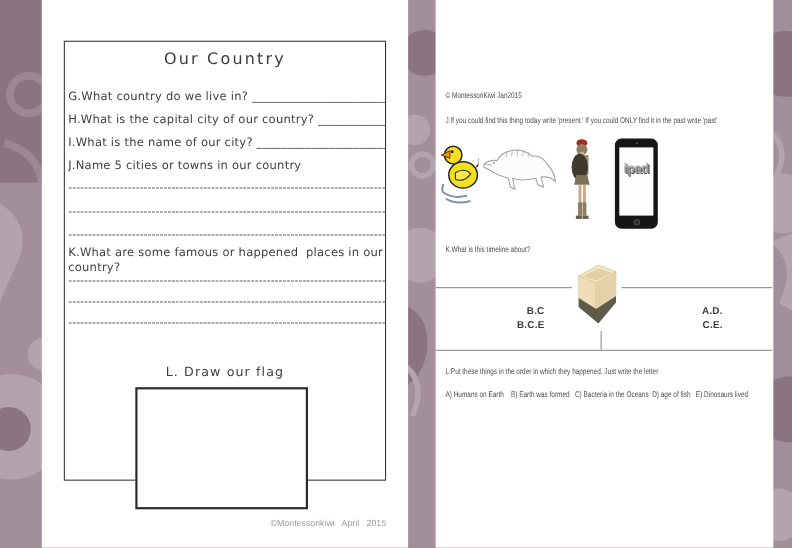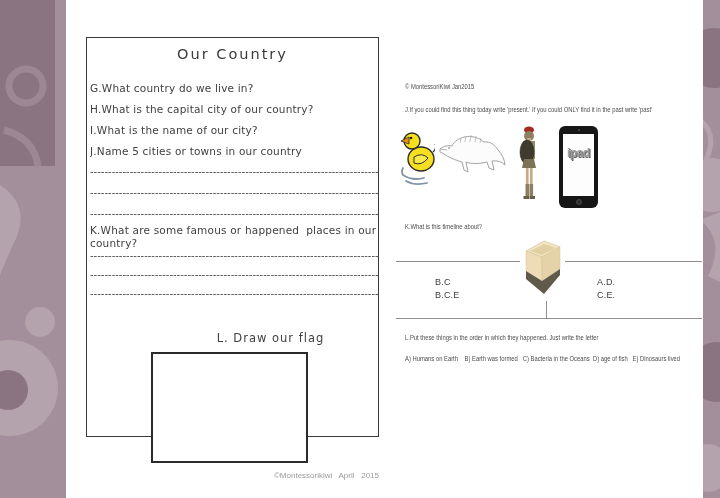--- a/index.html
+++ b/index.html
@@ -1,51 +1,51 @@
 <!DOCTYPE html>
 <html><head>
 <meta charset="utf-8">
 <style>
   html,body{margin:0;padding:0;background:#a28f9b;}
   .stage{position:relative;width:720px;height:498px;overflow:hidden;
          font-family:"Liberation Sans",sans-serif;}
   .bg-svg{position:absolute;left:0;top:0;}
 
   .page{position:absolute;top:0;height:498px;background:#ffffff;}
-  .left-page{left:38px;width:333px;margin-left:28px;}
+  .left-page{left:38px;width:333px;}
   .right-page{left:396px;width:307px;}
 
   
   .outer-box{position:absolute;left:20px;top:37px;width:293px;height:400px;
              border:1.5px solid #3a3a3a;background:#fff;box-sizing:border-box;}
   .lp-text{position:absolute;color:#3f3f3f;font-family:"DejaVu Sans",sans-serif;
            font-size:10.5px;letter-spacing:.2px;white-space:nowrap;overflow:hidden;}
   .lp-title{position:absolute;left:20px;top:46px;width:293px;text-align:center;
             font-family:"DejaVu Sans",sans-serif;font-size:14.5px;letter-spacing:2px;
             color:#3b3b3b;}
   .lp-q{left:24px;width:288px;}
   .lp-dash{left:24px;width:288px;font-size:10px;letter-spacing:0;color:#4a4a4a;}
   .lp-k{position:absolute;left:24px;top:224px;width:288px;color:#3f3f3f;
         font-family:"DejaVu Sans",sans-serif;font-size:10.5px;letter-spacing:.2px;
         white-space:pre-wrap;line-height:1.25;}
   .flag-label{position:absolute;left:20px;top:331px;width:293px;text-align:center;
               font-family:"DejaVu Sans",sans-serif;font-size:11.5px;letter-spacing:1px;
-              color:#3f3f3f;padding-left:38px;}
+              color:#3f3f3f;}
   .flag-box{position:absolute;left:85px;top:352px;width:157px;height:111px;
             background:#fff;border:2px solid #2b2b2b;box-sizing:border-box;z-index:3;}
   .lp-footer{position:absolute;left:20px;top:471px;width:293px;text-align:right;
              font-size:8px;color:#9a9a9a;white-space:pre;}
 
   
   .rp-text{position:absolute;color:#4d4d4d;font-size:7.5px;white-space:pre;
            transform:scaleX(.78);transform-origin:0 0;}
   .tl-line{position:absolute;left:0;width:306px;height:0;border-top:1px solid #8f8f8f;}
   .tl-tick{position:absolute;left:150px;top:299px;width:1px;height:19px;background:#8f8f8f;}
-  .tl-label{position:absolute;width:60px;text-align:left;font-size:9px;
-            font-weight:normal;color:#3d3d3d;letter-spacing:.2px;}
+  .tl-label{position:absolute;width:60px;text-align:right;font-size:9px;
+            font-weight:bold;color:#3d3d3d;letter-spacing:.2px;}
   .img-box{position:absolute;}
   .tl-boxart{position:absolute;left:124px;top:237px;width:45px;height:64px;
              background:#fff;z-index:2;}
 
   
   .ipad{position:absolute;left:163px;top:126px;width:39px;height:82px;background:#161616;
         border-radius:6px;}
   .ipad-screen{position:absolute;left:4px;top:8px;right:4px;bottom:12px;background:#fdfdfd;
                display:flex;justify-content:center;}
   .ipad-label{margin-top:12px;font-size:12px;font-weight:bold;color:#9b9b9b;

